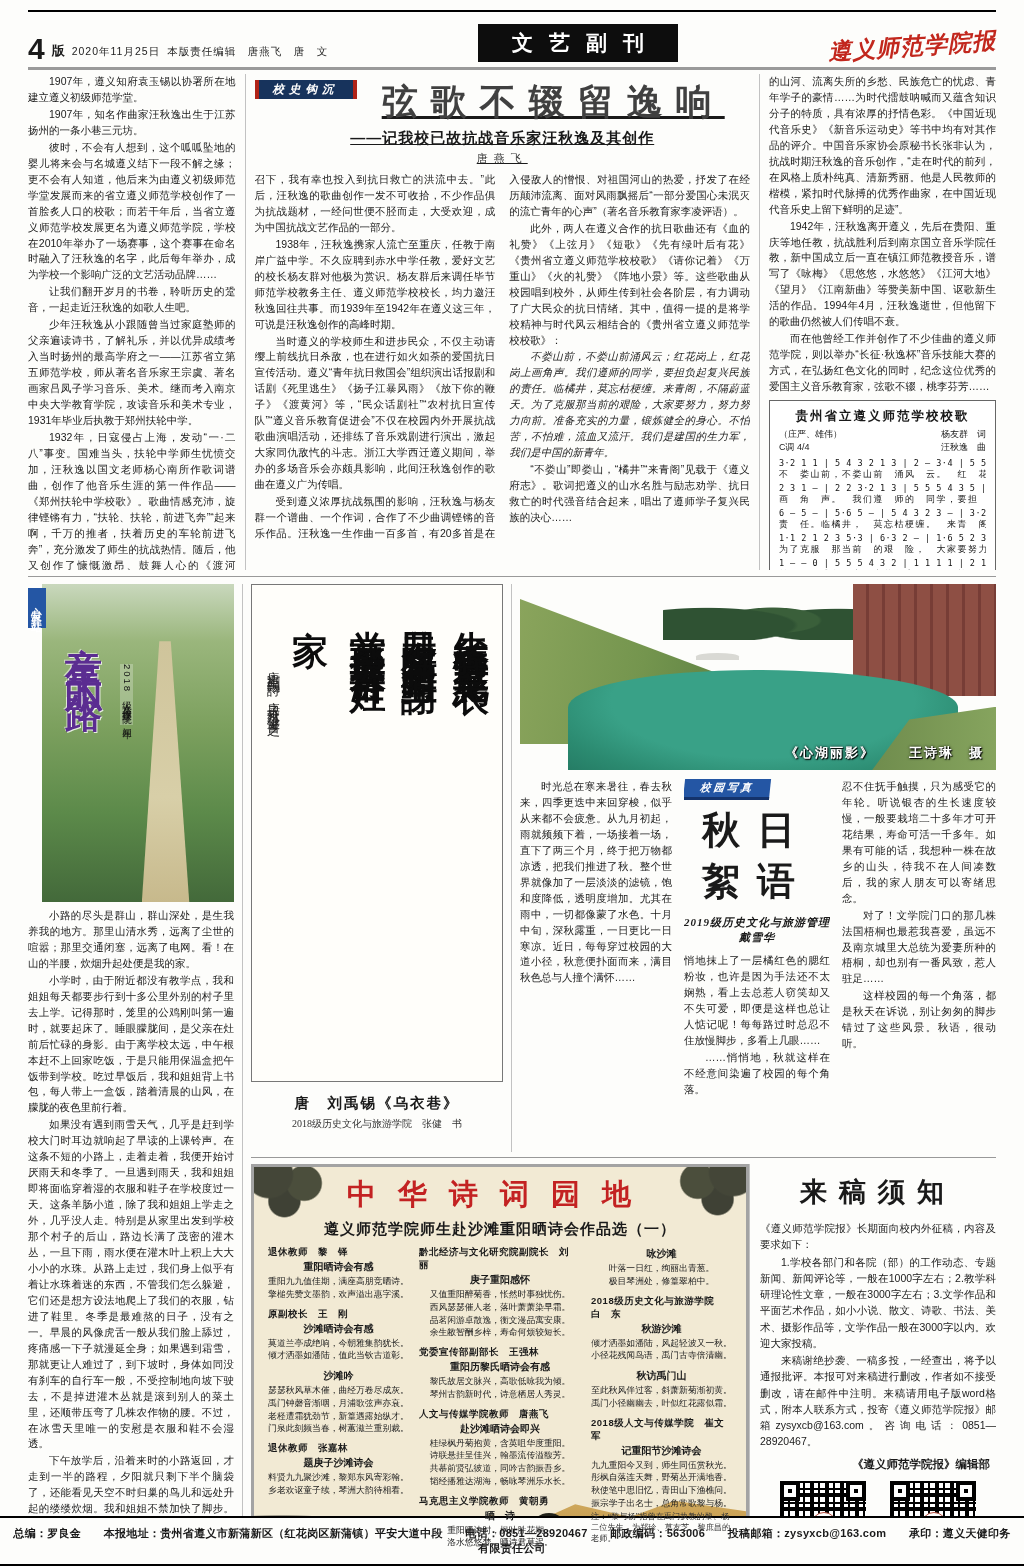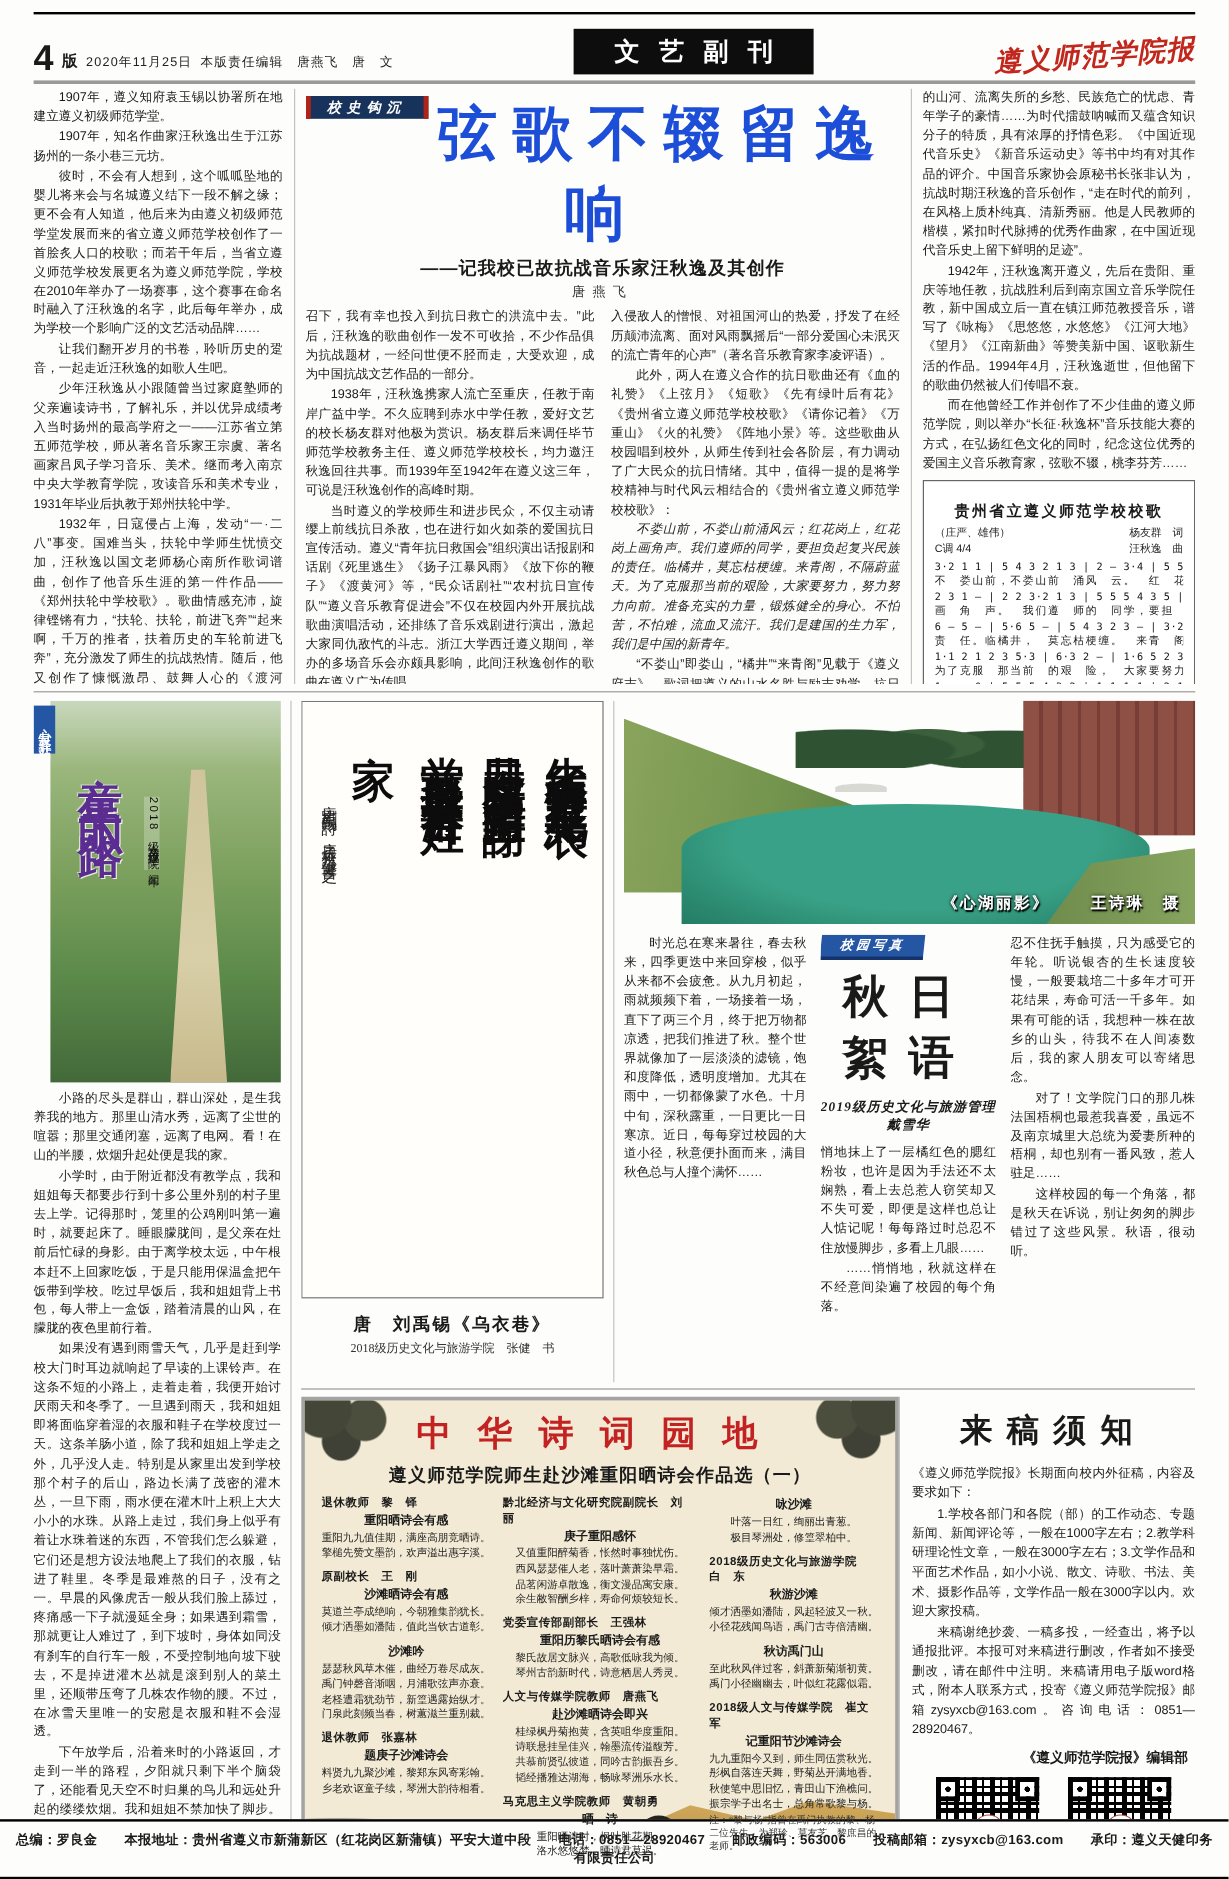--- a/index.html
+++ b/index.html
@@ -16,31 +16,31 @@
   .brand{color:#c2271d;font-size:23px;font-weight:bold;font-family:"Liberation Serif",serif;font-style:italic;transform:rotate(-4deg);letter-spacing:1px;white-space:nowrap;}
   
   p.b{font-size:10.5px;line-height:1.52;text-align:justify;margin:0 0 1px 0;text-indent:2em;}
   p.b.noind{text-indent:0;}
   
   .top-section{display:flex;height:496px;overflow:hidden;padding-top:4px;}
   .a-col1{width:212px;overflow:hidden;padding-right:9px;border-right:1px solid #c2c2c2;}
   .a-center{width:506px;padding:0 9px;overflow:hidden;border-right:1px solid #c2c2c2;}
   .a-col4{width:232px;padding-left:9px;overflow:hidden;}
   .badge{display:inline-block;background:#17335c;color:#fff;font-size:11.5px;font-weight:bold;letter-spacing:5px;padding:2px 14px;border-left:4px solid #b02318;border-right:4px solid #b02318;font-style:italic;}
-  .title-block{text-align:center;margin-bottom:6px;}
+  .title-block{text-align:center;margin-bottom:6px;text-decoration:underline;}
   .title-block .badge{float:left;margin-top:2px;}
-  .main-title{color:#1d4ed8;font-size:50px;font-weight:900;letter-spacing:13px;margin:4px 0 2px 0;clear:none;}
+  .main-title{color:#404040;font-size:36px;font-weight:900;letter-spacing:13px;margin:4px 0 2px 0;clear:none;}
   .main-sub{font-size:15px;font-weight:bold;letter-spacing:1px;}
   .main-author{font-size:11px;letter-spacing:6px;margin-top:3px;color:#333;}
   .center-cols{display:flex;gap:14px;height:372px;overflow:hidden;}
   .center-cols > div{flex:1;overflow:hidden;}
   .song-quote{font-family:"Liberation Serif",serif;font-style:italic;color:#222;}
   
   .score-box{border:1px solid #666;background:#fff;margin-top:5px;padding:7px 9px;height:252px;overflow:hidden;box-sizing:border-box;}
-  .score-title{text-align:center;font-weight:bold;font-size:12.5px;letter-spacing:2px;margin-top:10px;}
+  .score-title{text-align:center;font-weight:bold;font-size:12.5px;letter-spacing:2px;}
   .score-meta{display:flex;justify-content:space-between;font-size:9px;margin:3px 0 4px 0;}
   .score-meta .r{text-align:right;}
   .score-line{margin-bottom:2px;}
   .notes{font-family:"DejaVu Sans Mono",monospace;font-size:8.5px;letter-spacing:0.5px;white-space:nowrap;overflow:hidden;color:#111;}
   .lyr{font-size:9px;letter-spacing:1.5px;white-space:nowrap;overflow:hidden;}
   
   .lower{display:flex;margin-top:6px;border-top:1px solid #999;padding-top:7px;height:972px;overflow:hidden;}
   .left-feature{width:206px;padding-right:8px;border-right:1px solid #c2c2c2;overflow:hidden;}
   .feature-visual{position:relative;height:318px;margin-bottom:6px;}
   .path-photo{position:absolute;left:14px;top:0;right:0;bottom:0;background:linear-gradient(180deg,#c9d8bd 0%,#9ab67c 18%,#7ca05e 45%,#5c8a4a 72%,#43693a 100%);}

